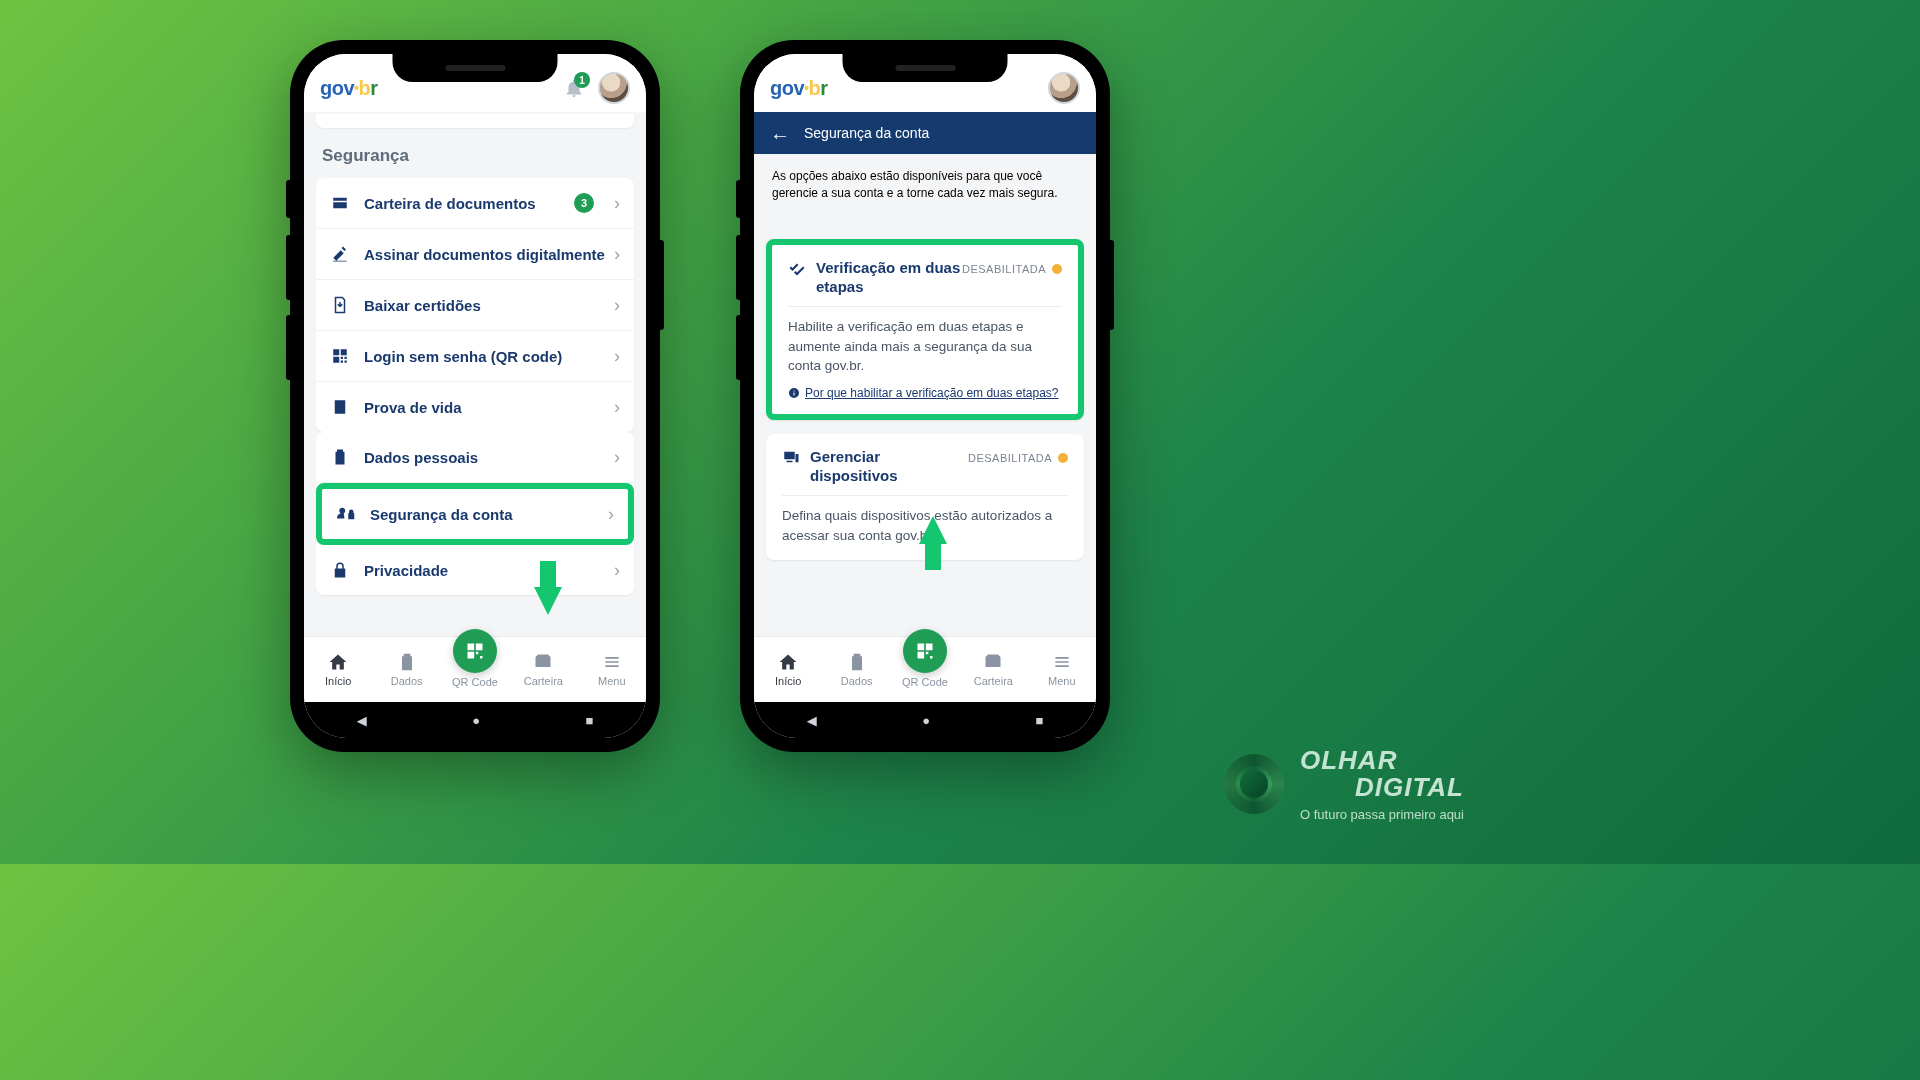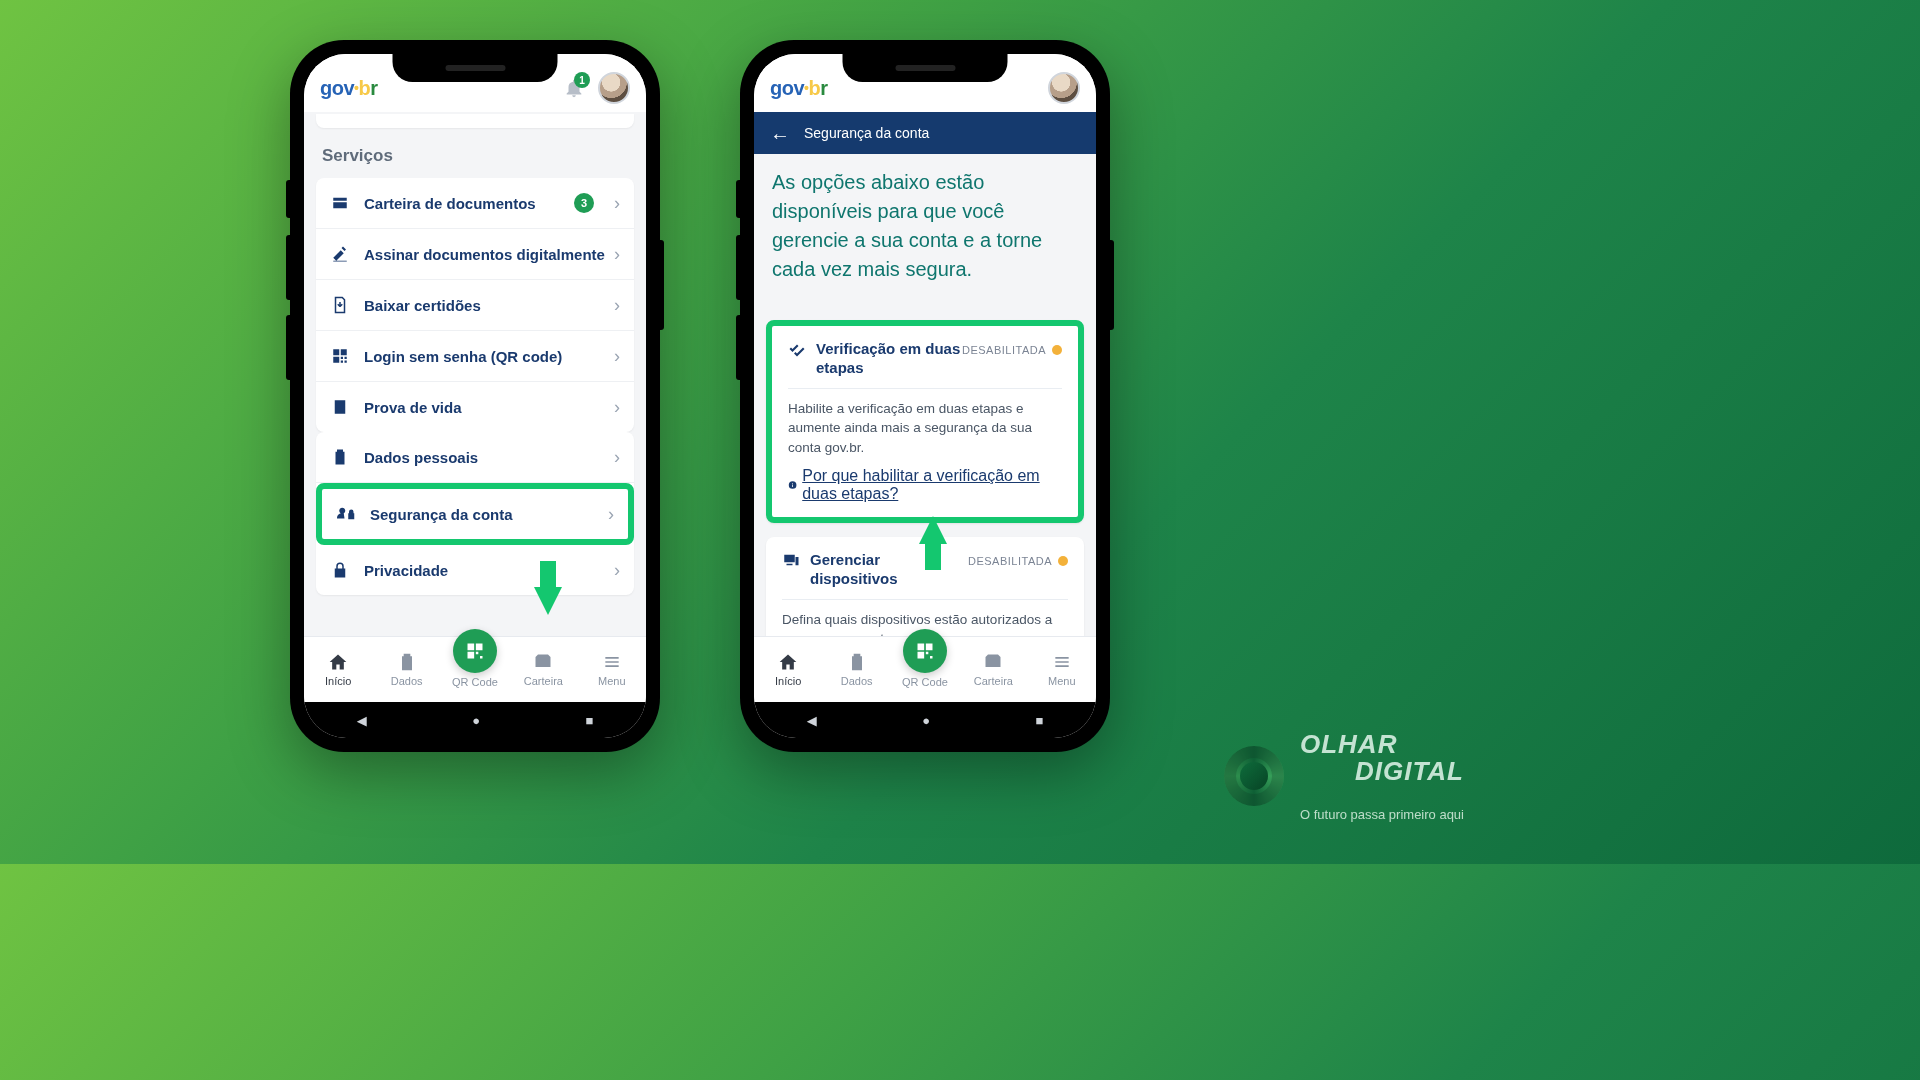--- a/index.html
+++ b/index.html
@@ -155,58 +155,58 @@
     position:absolute; width:0; height:0;
     border-left:14px solid transparent;
     border-right:14px solid transparent;
     border-bottom:28px solid #14c76f;
   }
   .arrow-up::before{
     content:""; position:absolute; left:-8px; top:26px;
     width:16px; height:28px; background:#14c76f;
   }
   
-  .intro-text { color:#0f766e; font-size:20px; line-height:1.45; padding:14px 6px 8px 6px; }
+  .intro-text { color:#000000; font-size:12px; line-height:1.45; padding:14px 6px 8px 6px; }
   .sec-card {
     background:#fff; border-radius:8px; padding:14px 16px 14px 16px; margin-top:14px;
     box-shadow:0 1px 2px rgba(0,0,0,.08);
   }
   .sec-card .sec-head {
     display:flex; align-items:flex-start; gap:10px; border-bottom:1px solid #e9edf2; padding-bottom:10px; margin-bottom:10px;
     position:relative;
   }
   .sec-card .sec-head .icon svg{ width:18px; height:18px; fill:#1a3a6e; }
   .sec-card .sec-title { color:#1a3a6e; font-weight:700; font-size:15px; line-height:1.25; max-width:150px;}
   .sec-status {
     position:absolute; right:0; top:4px;
     color:#7b8494; font-size:11px; letter-spacing:.5px; display:flex; align-items:center; gap:6px;
   }
   .sec-status .dot { width:10px; height:10px; border-radius:5px; background:#f3b13a; }
   .sec-body { color:#4a5665; font-size:13.5px; line-height:1.45; }
-  .sec-link { color:#1a3a6e; font-size:16px; text-decoration:underline; display:flex; align-items:center; gap:5px; margin-top:10px;justify-content:center;}
+  .sec-link { color:#1a3a6e; font-size:12px; text-decoration:underline; display:flex; align-items:center; gap:5px; margin-top:10px;}
   .sec-link svg { width:12px; height:12px; fill:#1a3a6e; }
   .od-brand {
     position:absolute; right:72px; bottom:42px;
     display:flex; align-items:center; gap:16px; color:#d7efe2; opacity:.9;
   }
   .od-ring {
     width:60px; height:60px; border-radius:50%;
     background:
       radial-gradient(circle at 50% 50%, rgba(0,0,0,0) 0 18px, rgba(0,0,0,0) 19px),
       conic-gradient(#0e5d34, #3aa35c, #0e5d34, #2f8f4e, #0e5d34);
     box-shadow: inset 0 0 0 12px rgba(10,50,30,.25);
     position:relative;
   }
   .od-ring::after{
     content:""; position:absolute; inset:16px; border-radius:50%;
     background:linear-gradient(135deg,#0d6b3b,#063e22);
   }
   .od-text .t1 { font-weight:900; font-style:italic; font-size:26px; letter-spacing:1px; }
   .od-text .t2 { font-weight:900; font-style:italic; font-size:26px; letter-spacing:1px; margin-top:-4px;text-align:right;}
-  .od-tag { color:#cfe8d7; font-size:13px; margin-top:20px; }
+  .od-tag { color:#cfe8d7; font-size:13px; margin-top:4px; }
 </style>
 </head>
 <body>
 
 <div class="phone left">
   <span class="side-l1"></span>
     <span class="side-l2"></span>
     <span class="side-l3"></span>
     <span class="side-r"></span>
   <div class="screen">
@@ -223,21 +223,21 @@
             </svg>
           <span class="badge">1</span>
         </div>
         <div class="avatar"></div>
       </div>
     </div>
 
     <div class="content">
       <div class="card stub"></div>
 
-      <div class="section-title">Serviços</div>
+      <div class="section-title">Segurança</div>
       <div class="card">
         <div class="row">
           <span class="icon">
               <svg viewBox="0 0 24 24">
                 <path d="M3 5h18v4H3zM3 11h18v8H3zM6 15h6v2H6z"></path>
               </svg>
             </span>
           <span>Carteira de documentos</span>
           <span class="count-badge">3</span>
           <span class="chev">›</span>

